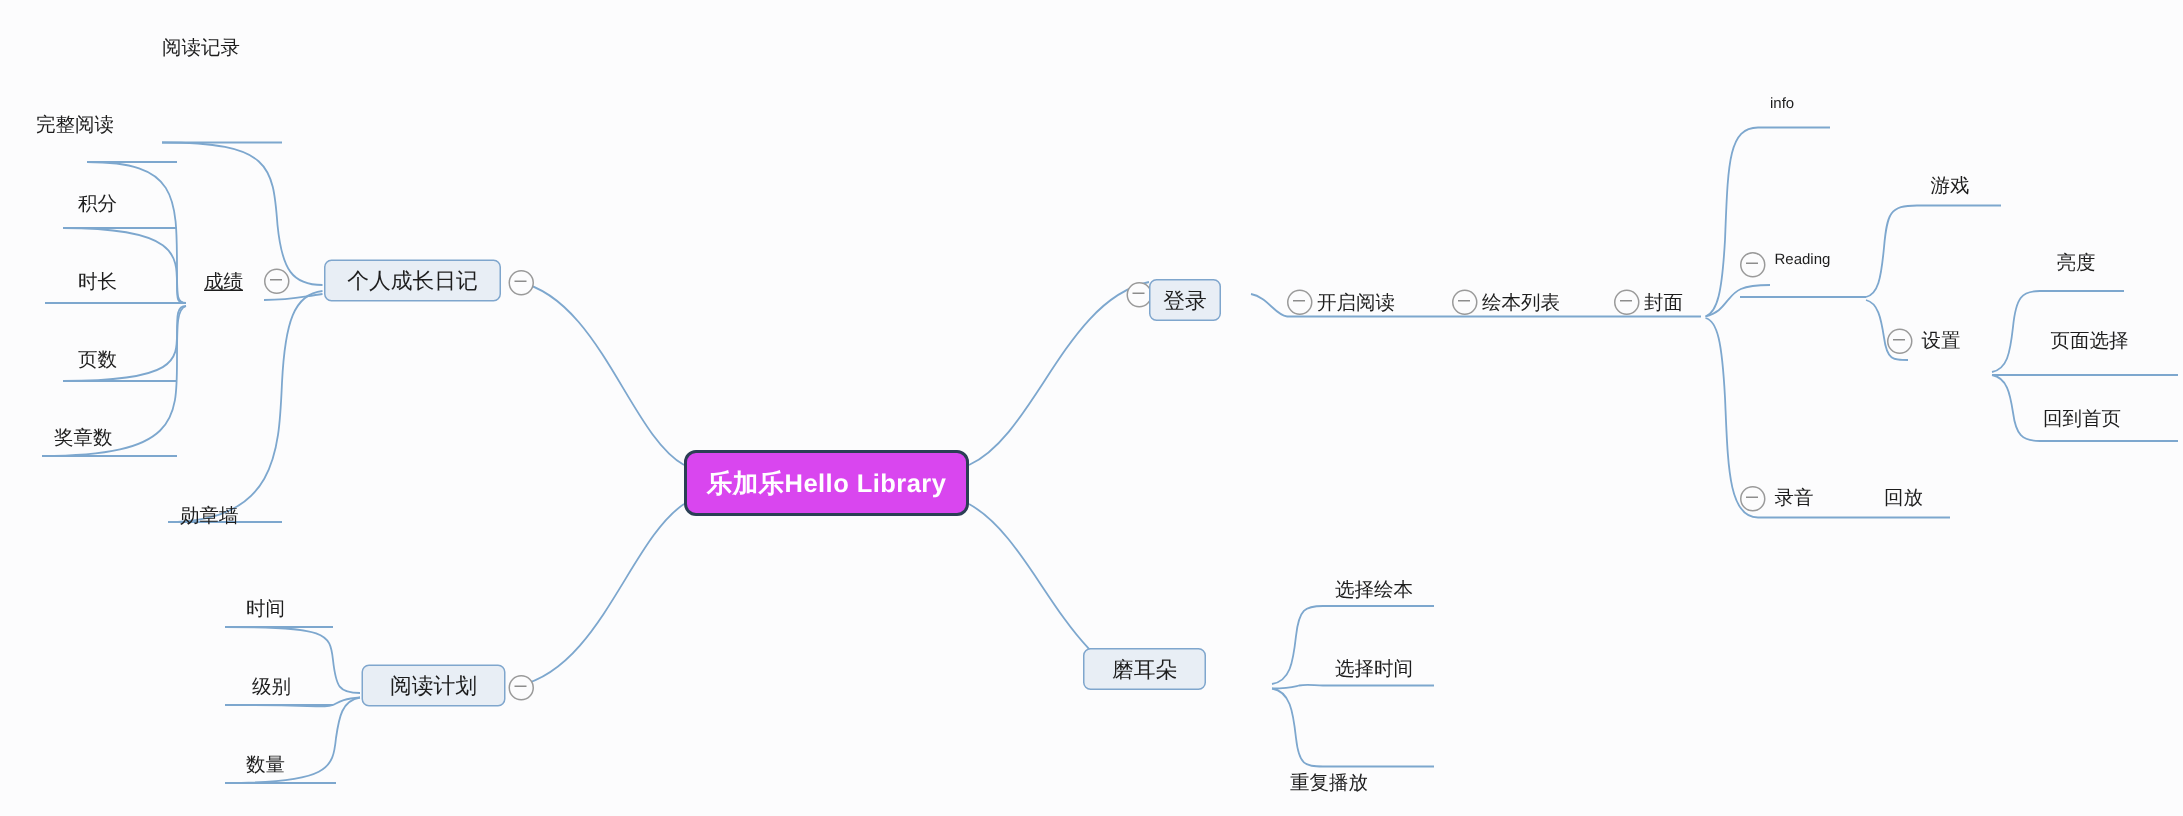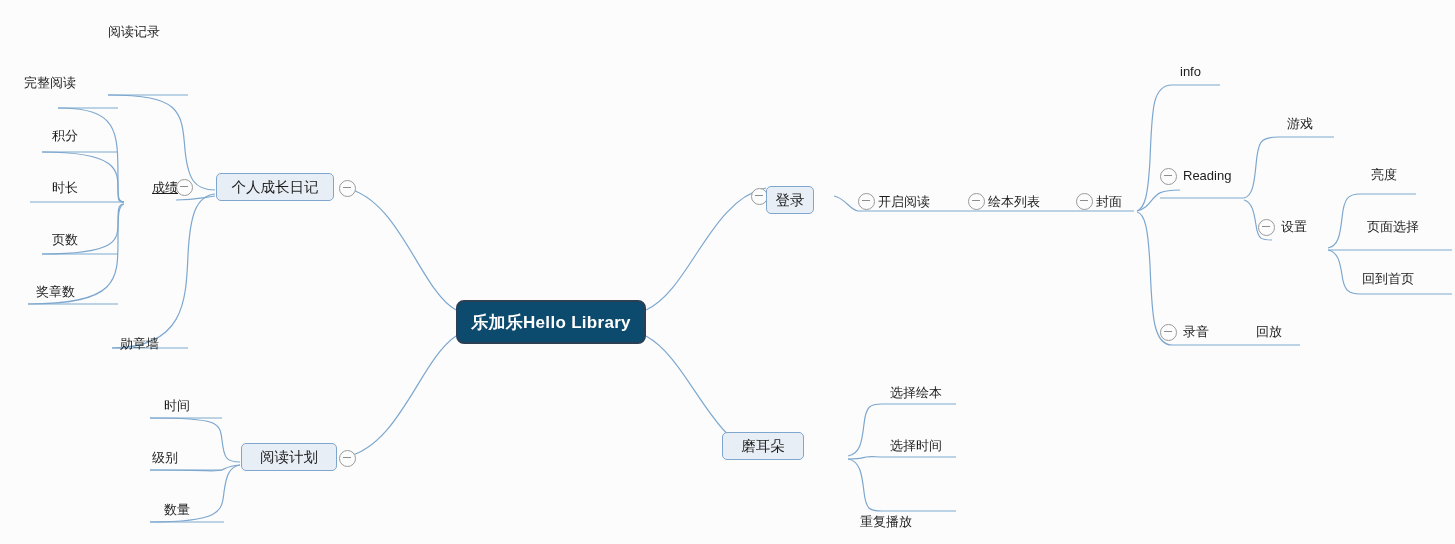--- a/index.html
+++ b/index.html
@@ -11,21 +11,21 @@
   }
   #canvas{position:absolute;inset:0;width:1455px;height:544px;}
   svg.links{position:absolute;left:0;top:0;width:1455px;height:544px;pointer-events:none;}
   svg.links path{fill:none;stroke:#7da7ce;stroke-width:1.2;}
 
   .node{position:absolute;white-space:nowrap;}
 
   
   .root{
     box-sizing:border-box;
-    background:#0c4a6e;
+    background:#d946ef;
     border:2px solid #2b3f55;
     border-radius:8px;
     color:#ffffff;
     font-size:17px;font-weight:bold;
     display:flex;align-items:center;justify-content:center;
     letter-spacing:.3px;
   }
 
   
   .boxed{
@@ -37,21 +37,21 @@
     font-size:14.5px;
     display:flex;align-items:center;justify-content:center;
   }
 
   
   .plain{
     color:#1d1d1d;
     font-size:13px;
     line-height:1;
   }
-  .plain.en{font-size:13px;}
+  .plain.en{font-size:10px;}
 
   
   .toggle{
     position:absolute;
     width:15px;height:15px;
     border:1px solid #9a9a9a;
     border-radius:50%;
     background:#fcfcfd;
   }
   .toggle::before{
@@ -144,21 +144,21 @@
 
   <div class="node boxed" style="left:216px;top:173px;width:118px;height:28px;">
     <span>个人成长日记</span>
   </div>
   <div class="toggle" style="left:339px;top:180px;"></div>
 
   <div class="node plain" style="left:108px;top:25px;">
     <span>阅读记录</span>
   </div>
 
-  <div class="node plain" style="left:152px;top:181px;text-decoration:underline;">
+  <div class="node plain" style="left:136px;top:181px;text-decoration:underline;">
     <span>成绩</span>
   </div>
   <div class="toggle" style="left:176px;top:179px;"></div>
 
   <div class="node plain" style="left:24px;top:76px;">
     <span>完整阅读</span>
   </div>
   <div class="node plain" style="left:52px;top:129px;">
     <span>积分</span>
   </div>
@@ -177,21 +177,21 @@
   </div>
 
   <div class="node boxed" style="left:241px;top:443px;width:96px;height:28px;">
     <span>阅读计划</span>
   </div>
   <div class="toggle" style="left:339px;top:450px;"></div>
 
   <div class="node plain" style="left:164px;top:399px;">
     <span>时间</span>
   </div>
-  <div class="node plain" style="left:152px;top:451px;">
+  <div class="node plain" style="left:168px;top:451px;">
     <span>级别</span>
   </div>
   <div class="node plain" style="left:164px;top:503px;">
     <span>数量</span>
   </div>
 
   <div class="toggle" style="left:751px;top:188px;"></div>
   <div class="node boxed" style="left:766px;top:186px;width:48px;height:28px;">
     <span>登录</span>
   </div>

